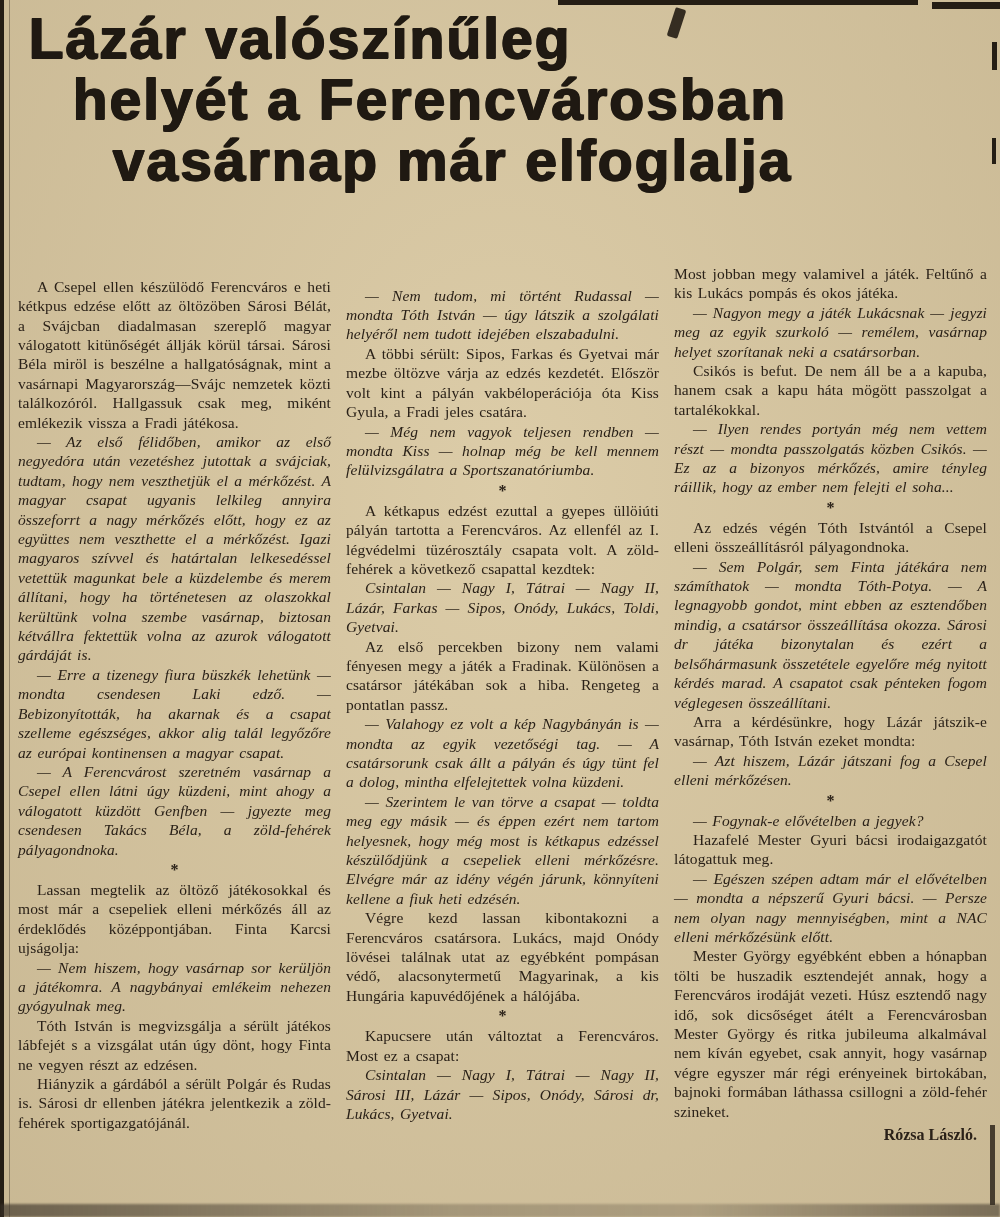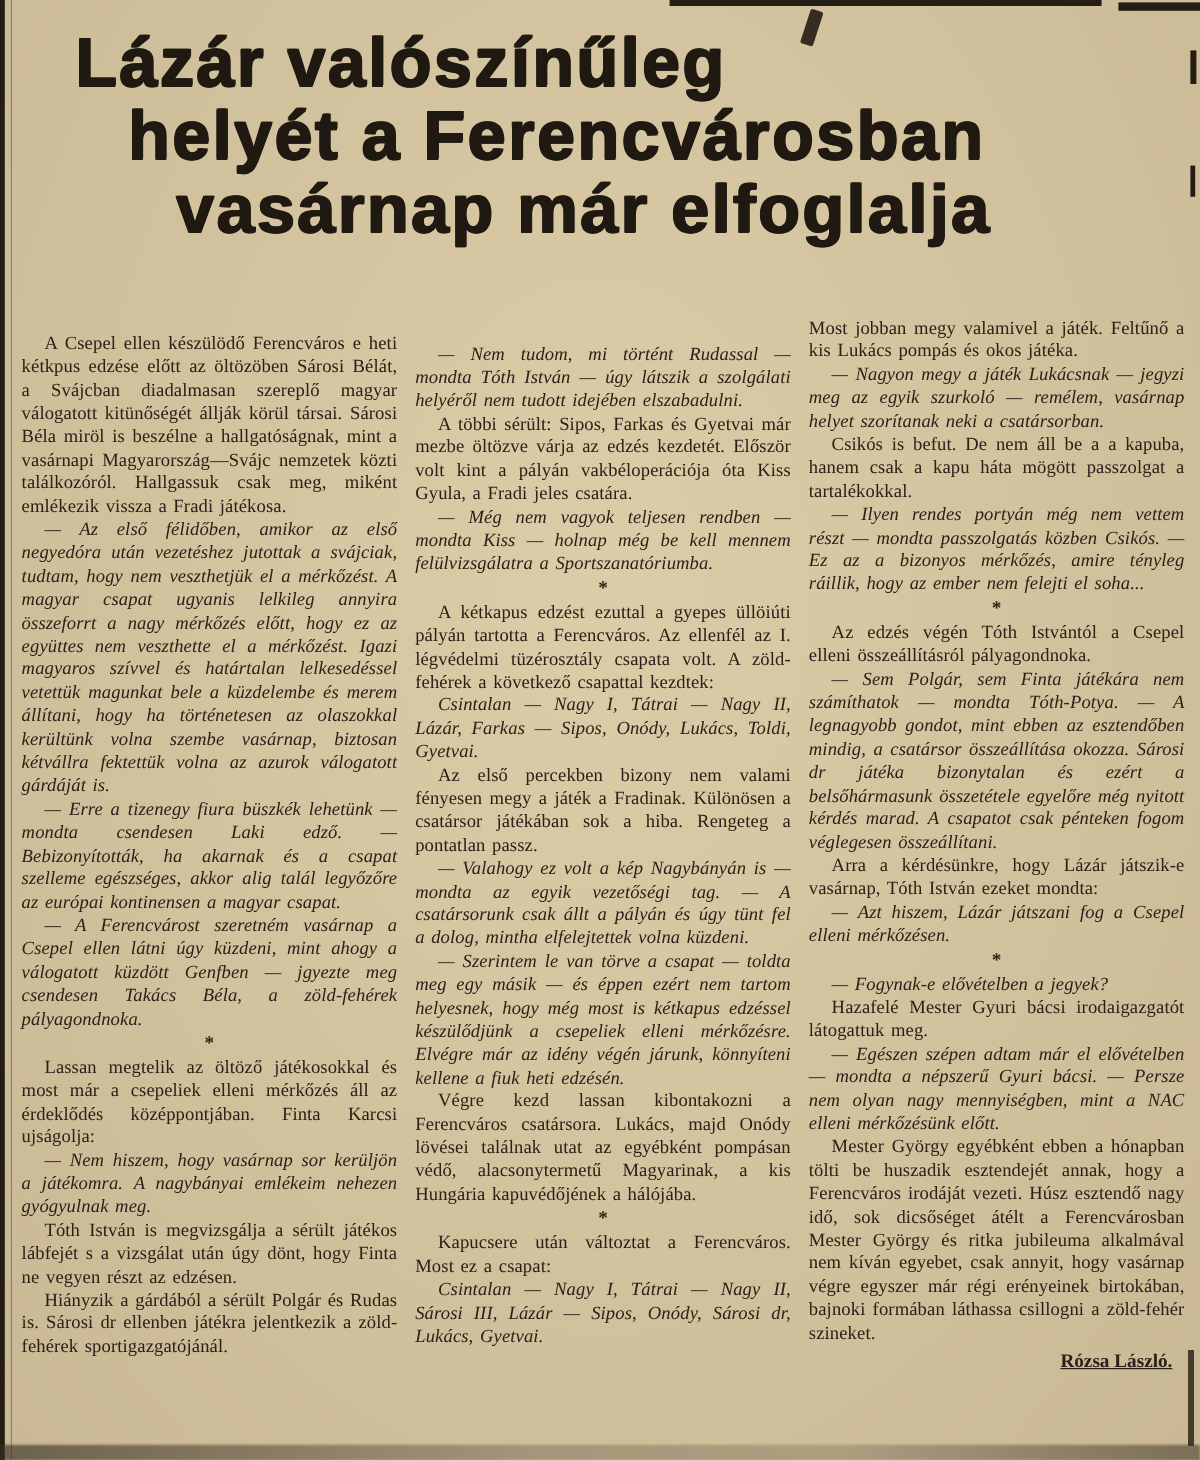--- a/index.html
+++ b/index.html
@@ -8,21 +8,21 @@
     position:relative;
     width:1000px;height:1217px;
     margin:0 auto;
     background:var(--paper,#d8c7a1);
     background-image:radial-gradient(ellipse at 50% 40%, rgba(255,250,230,.10), rgba(70,55,30,.10));
     overflow:hidden;
     color:var(--ink,#2a2118);
     font-family:"Liberation Serif","DejaVu Serif",serif;
   }
   
-  .headline{margin:14px;padding-top:8px;padding-left:20px;}
+  .headline{margin:0;padding-top:8px;}
   .hl-line{
     font-family:"Liberation Sans","DejaVu Sans",sans-serif;
     font-weight:bold;
     font-size:57px;
     line-height:61px;
     letter-spacing:2px;
     color:var(--headline_ink,#1f1912);
     text-shadow:1.6px 0 0 currentColor,0 1.2px 0 currentColor,1.2px 1.2px 0 currentColor;
     white-space:nowrap;
   }
@@ -50,21 +50,20 @@
     text-align:center;
     font-size:16px;line-height:21px;
     font-weight:bold;
   }
   .byline{
     text-align:right;
     font-weight:bold;
     font-size:16px;line-height:21px;
     padding-right:10px;
     margin-top:3px;
-    text-decoration:underline;
   }
   
   .art{position:absolute;background:#241d14;}
   .left-line{left:0;top:0;width:4px;height:100%;}
   .left-line2{left:9px;top:0;width:1px;height:100%;opacity:.35;}
   .top-bar-a{left:558px;top:0;width:360px;height:5px;}
   .top-bar-b{left:932px;top:2px;width:68px;height:7px;}
   .top-blob{left:671px;top:8px;width:11px;height:30px;transform:rotate(18deg);border-radius:2px;opacity:.9;}
   .right-mark1{left:992px;top:42px;width:5px;height:28px;}
   .right-mark2{left:992px;top:138px;width:4px;height:26px;}

